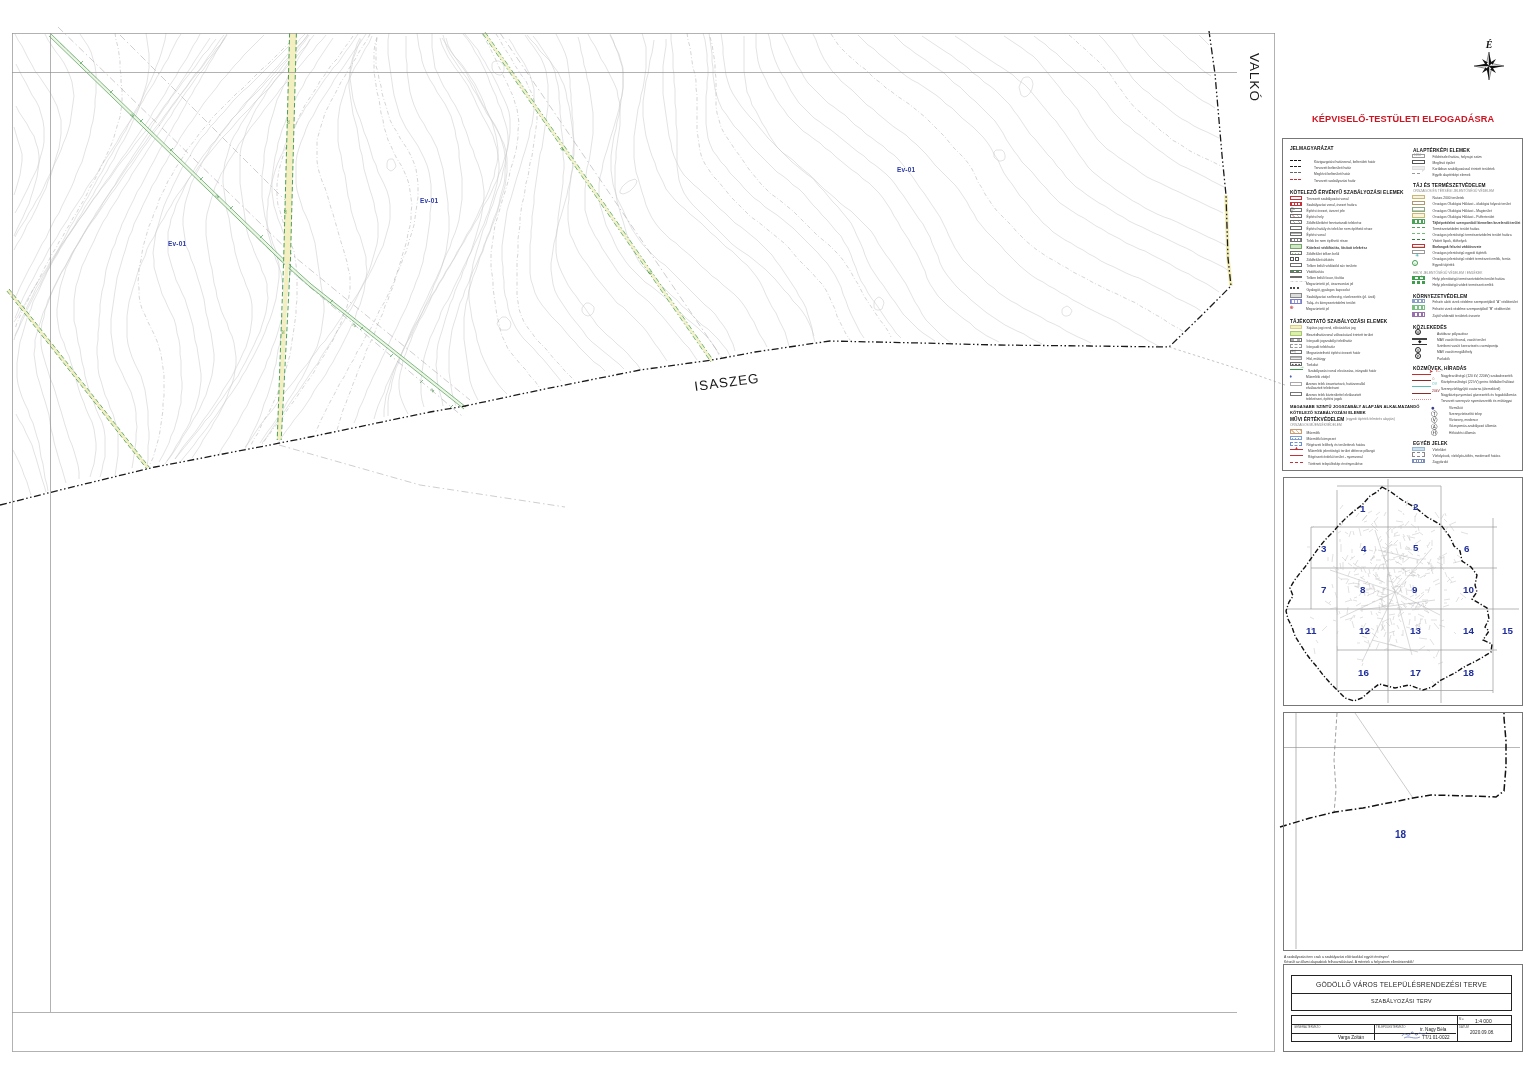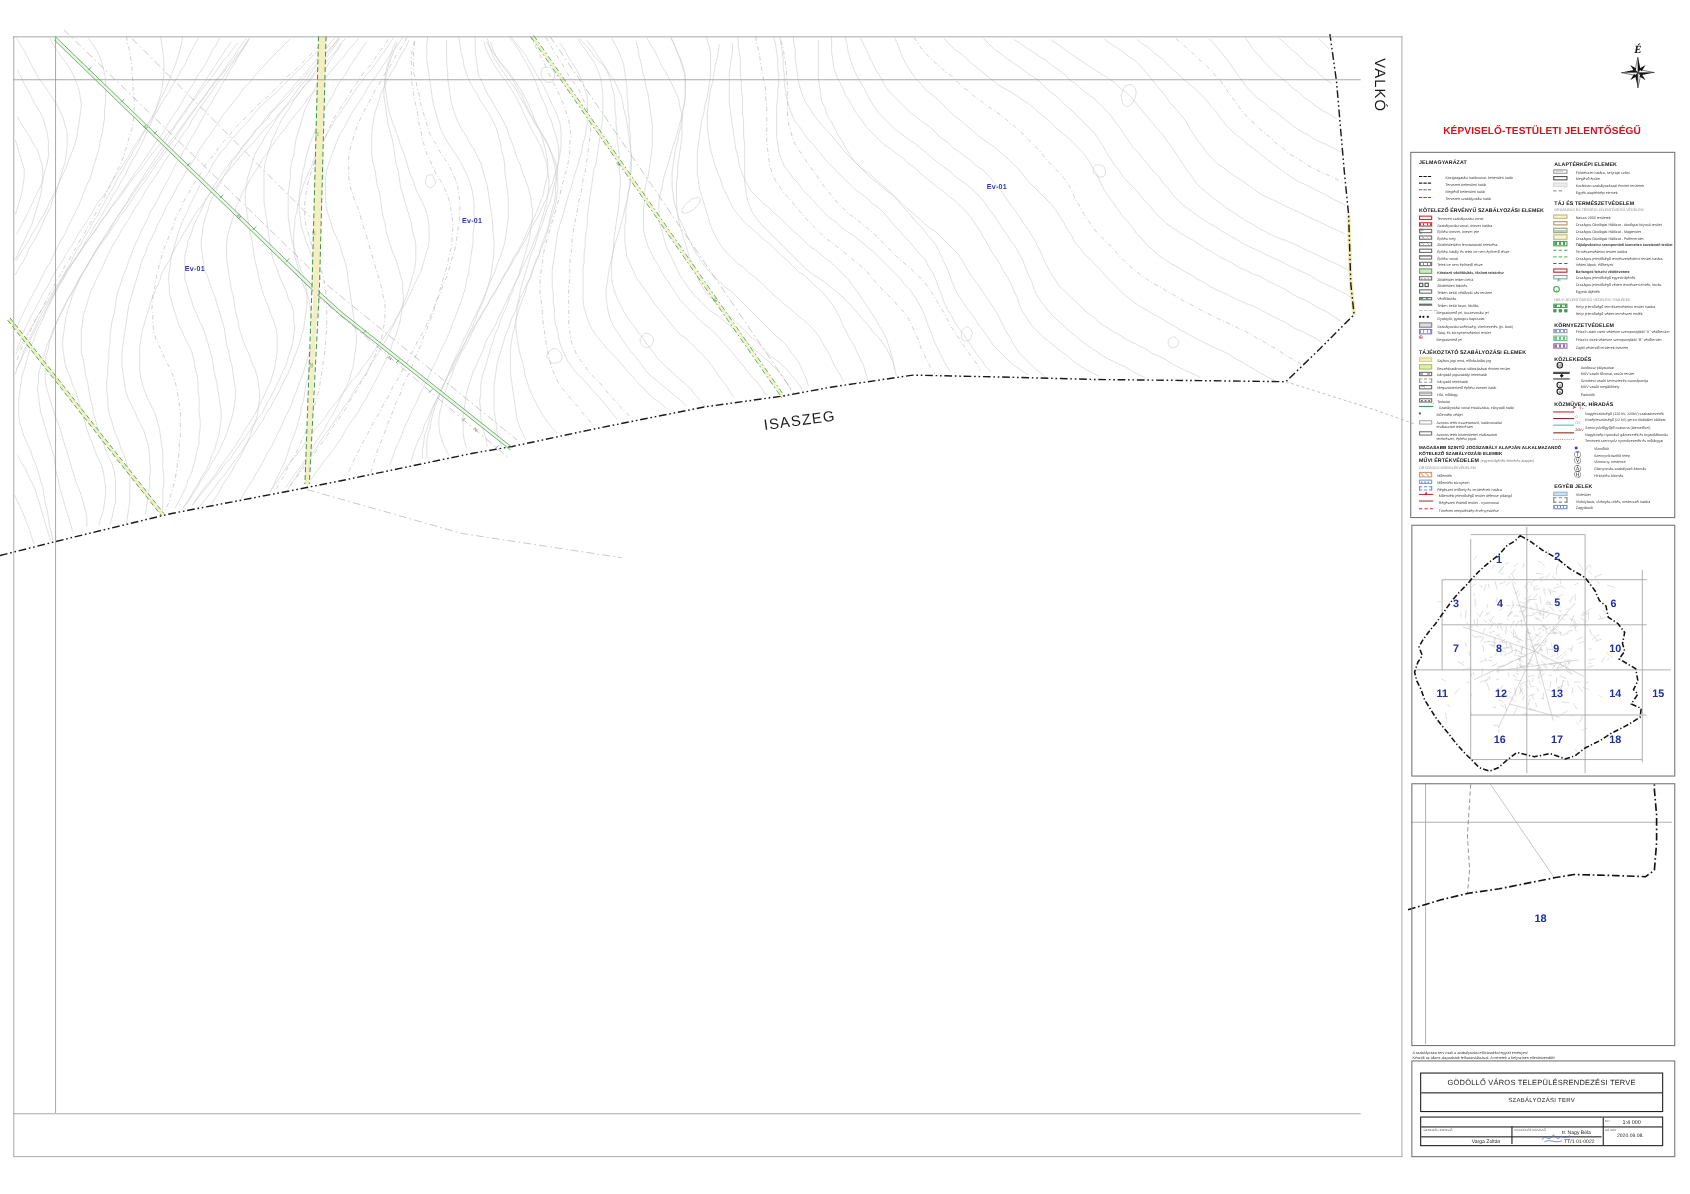--- a/index.html
+++ b/index.html
@@ -189,21 +189,21 @@
 <text x="420" y="203" class="ev">Ev-01</text>
 
 <text x="897" y="172" class="ev">Ev-01</text>
 
 <text x="695" y="391" class="cityl" transform="rotate(-7.5 695 391)">ISASZEG</text>
 
 <text x="1250" y="53" class="cityl" transform="rotate(90 1250 53)">VALKÓ</text>
 
 </svg>
 
-<div class="redh">KÉPVISELŐ-TESTÜLETI JELENTŐSÉGŰ</div>
+<div class="redh">KÉPVISELŐ-TESTÜLETI ELFOGADÁSRA</div>
 
 <svg width="60" height="70" viewBox="0 0 60 70" style="left:1459px;top:30px">
 <text x="30" y="18" text-anchor="middle" font-size="10" font-style="italic" font-family="Liberation Serif,serif" font-weight="bold" fill="#111">É</text>
 <g transform="translate(30,36)">
 <path d="M0 -14 L2.5 -2.5 L0 0 Z" fill="#111"></path>
         <path d="M0 -14 L-2.5 -2.5 L0 0 Z" fill="#fff" stroke="#111" stroke-width="0.5"></path>
 <path d="M0 14 L-2.5 2.5 L0 0 Z" fill="#111"></path>
         <path d="M0 14 L2.5 2.5 L0 0 Z" fill="#fff" stroke="#111" stroke-width="0.5"></path>
 <path d="M-15 0 L-2.5 -2.5 L0 0 Z" fill="#111"></path>
         <path d="M-15 0 L-2.5 2.5 L0 0 Z" fill="#fff" stroke="#111" stroke-width="0.5"></path>

